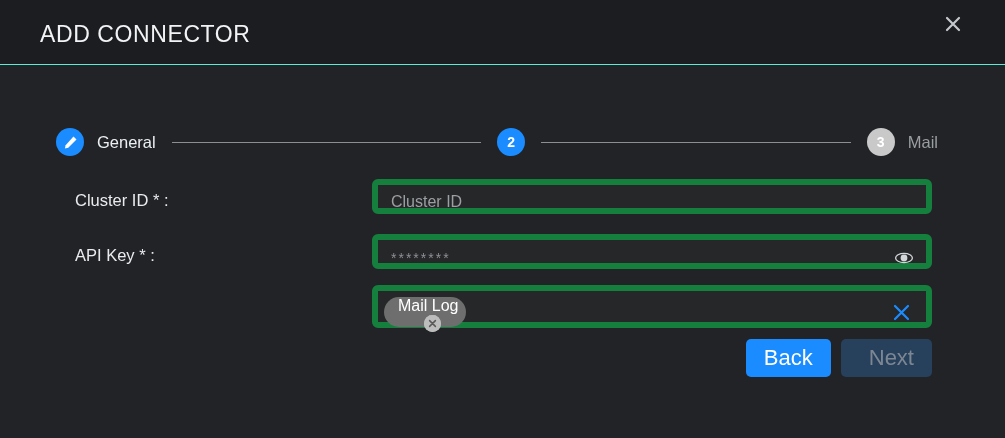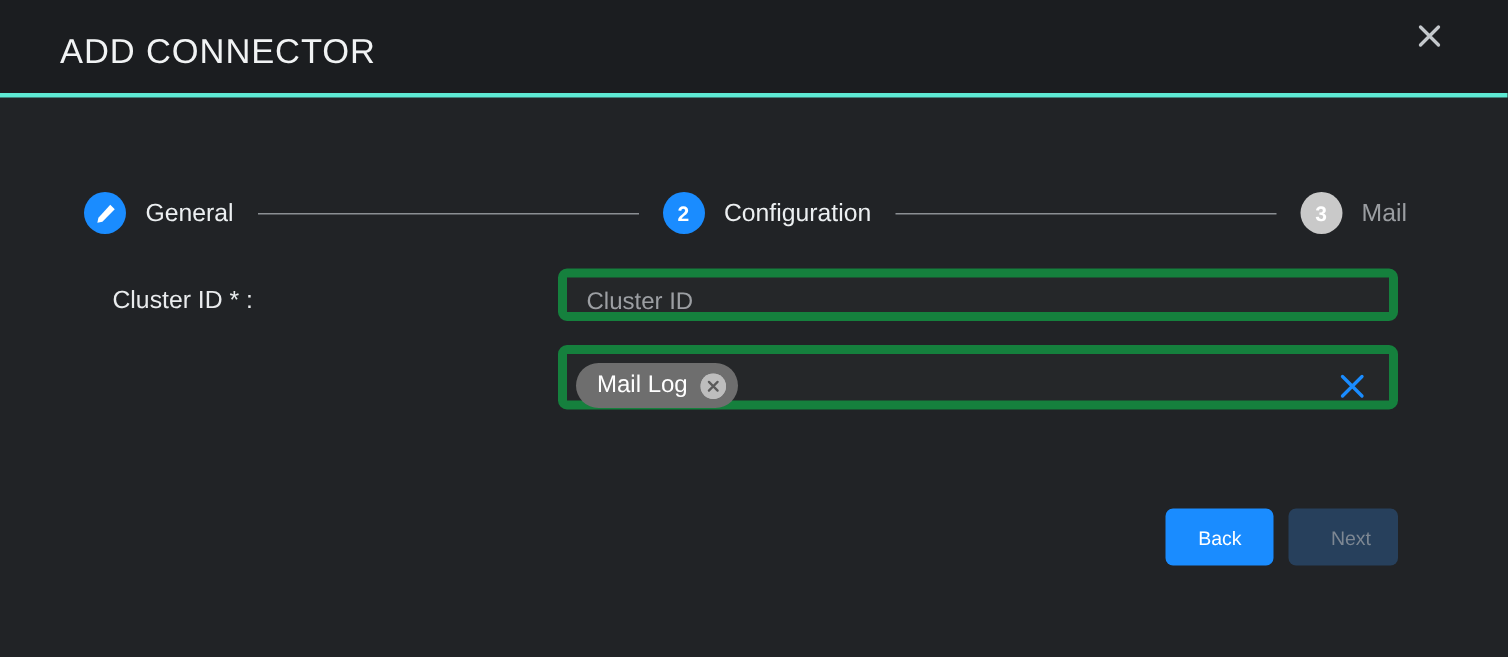--- a/index.html
+++ b/index.html
@@ -21,21 +21,21 @@
     height: 438px;
     background: #212326;
     box-sizing: border-box;
   }
 
   
   .dialog-header {
     position: relative;
     height: 65px;
     background: #1b1d20;
-    border-bottom: 3px solid #5eead4;
+    border-bottom: 1px solid #5eead4;
     box-sizing: border-box;
   }
   .dialog-title {
     position: absolute;
     left: 40px;
     top: 21px;
     font-size: 23px;
     letter-spacing: 0.6px;
     color: #f1f3f4;
     font-weight: 400;
@@ -212,21 +212,21 @@
     width: 560px;
     display: flex;
     justify-content: flex-end;
     gap: 10px;
   }
   .btn {
     height: 38px;
     min-width: 72px;
     border: none;
     border-radius: 5px;
-    font-size: 13px;
+    font-size: 22px;
     font-family: "Liberation Sans", sans-serif;
     padding: 0 18px;
     cursor: pointer;
   }
   .btn-primary {
     background: #1a8cff;
     color: #ffffff;
   }
   .btn-disabled {
     background: #27405c;
@@ -259,47 +259,58 @@
             <path d="M11.2 1.6 L14.4 4.8 L5.6 13.6 L2 14.4 L2.8 10.8 Z" fill="#ffffff"></path>
           </svg>
         </div>
         <div class="step-label">General</div>
       </div>
 
       <div class="step-line"></div>
 
       <div class="step">
         <div class="step-circle active">2</div>
-        <div class="step-label">Configuration</div>
       </div>
 
       <div class="step-line"></div>
 
       <div class="step">
         <div class="step-circle pending">3</div>
         <div class="step-label muted">Mail</div>
       </div>
 
     </div>
 
     <div class="form">
 
       <div class="form-row">
         <div class="form-label">Cluster ID * :</div>
         <div class="field text-field">
           <div class="field-input">Cluster ID</div>
         </div>
       </div>
 
+      <div class="form-row">
+        <div class="form-label">API Key * :</div>
+        <div class="field text-field">
+          <div class="field-input mask">********</div>
+          <div class="eye-icon">
+            <svg width="20" height="20" viewBox="0 0 20 20">
+              <ellipse cx="10" cy="10" rx="8.4" ry="4.6" fill="none" stroke="#d4d7da" stroke-width="1.3"></ellipse>
+              <circle cx="10" cy="10" r="3.4" fill="#d4d7da"></circle>
+            </svg>
+          </div>
+        </div>
+      </div>
 
       <div class="form-row">
         <div class="field tag-field">
           <div class="tag-list">
 
-            <div class="tag" style="background:#6e6e6e;">
+            <div class="tag" style="background:#6e6e6e;flex-direction:column;">
               <span>Mail Log</span>
               <span class="tag-remove">
                 <svg width="17" height="17" viewBox="0 0 17 17">
                   <circle cx="8.5" cy="8.5" r="8.5" fill="#bdbdbd"></circle>
                   <path d="M5.6 5.6 L11.4 11.4 M11.4 5.6 L5.6 11.4" stroke="#5a5a5a" stroke-width="1.5" stroke-linecap="round"></path>
                 </svg>
               </span>
             </div>
 
 

